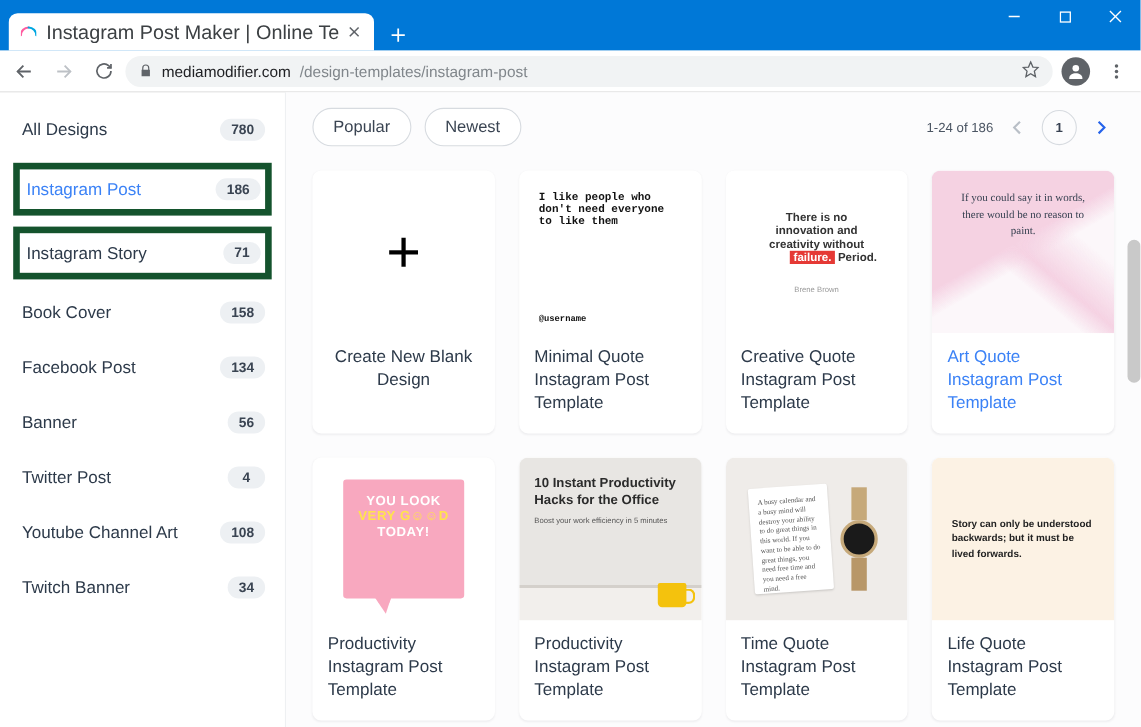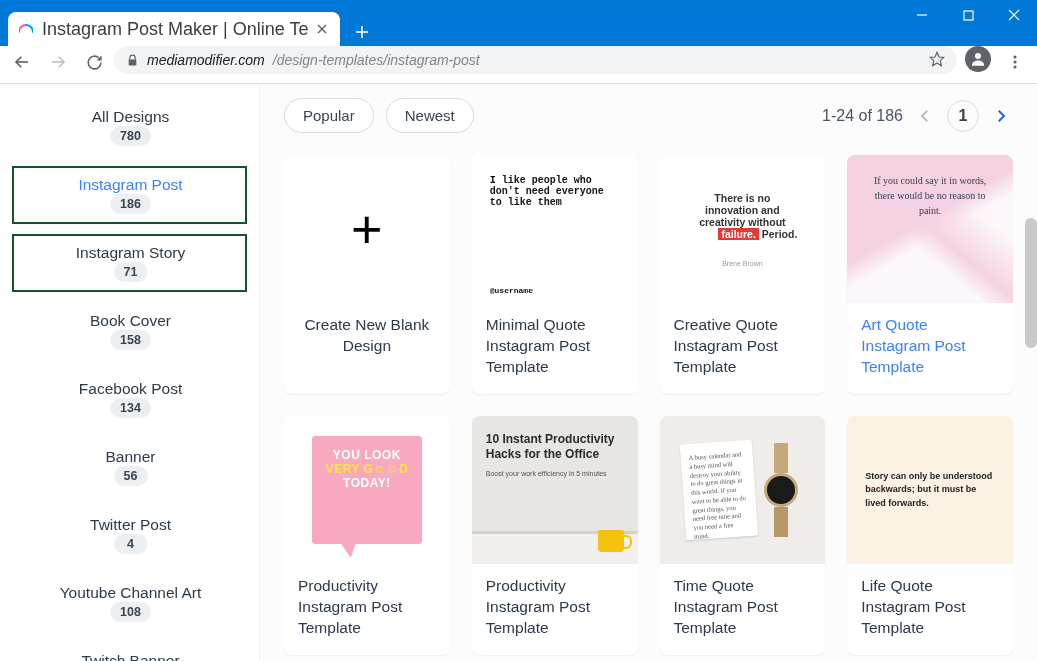--- a/index.html
+++ b/index.html
@@ -10,43 +10,43 @@
 .tabs-area { display: flex; align-items: flex-end; height: 46px; padding-left: 8px; flex: 1; }
 .tab { background: #fff; border-radius: 8px 8px 0 0; height: 34px; display: flex; align-items: center; padding: 0 10px; margin-top: 12px; min-width: 240px; position: relative; }
 .tab .favicon { width: 16px; height: 16px; border-radius: 2px; margin-right: 8px; display:inline-flex; align-items:center; justify-content:center; }
 .tab .title { font-size: 18px; color: #3c4043; flex: 1; white-space: nowrap; overflow: hidden; text-overflow: ellipsis; }
 .tab .close { width: 16px; height: 16px; margin-left: 6px; color: #5f6368; display:flex; align-items:center; justify-content:center; }
 .newtab { width: 28px; height: 28px; margin-left: 8px; margin-top: 14px; display: flex; align-items: center; justify-content: center; color: #fff; }
 .win-controls { display: flex; height: 30px; }
 .win-btn { width: 46px; height: 30px; display: flex; align-items: center; justify-content: center; color: #fff; }
 
 
-.addrbar { height: 38px; background: #fff; border-bottom: 1px solid #e0e0e0; display: flex; align-items: flex-start; padding: 0 6px; gap: 4px; font-style: italic; }
+.addrbar { height: 38px; background: #fff; border-bottom: 1px solid #e0e0e0; display: flex; align-items: center; padding: 0 6px; gap: 4px; }
 .nav-btn { width: 32px; height: 32px; display: flex; align-items: center; justify-content: center; color: #5f6368; border-radius: 50%; }
 .nav-btn.disabled { color: #bdc1c6; }
 .omnibox { flex: 1; height: 28px; background: #f1f3f4; border-radius: 14px; display: flex; align-items: center; padding: 0 12px; font-size: 14px; color: #5f6368; gap: 8px; }
 .omnibox .lock { display:flex; align-items:center; }
 .omnibox .host { color: #202124; }
 .omnibox .path { color: #80868b; }
 .omnibox .star { margin-left: auto; color: #5f6368; }
 .avatar { width: 26px; height: 26px; border-radius: 50%; background: #5f6368; display:flex; align-items:center; justify-content:center; margin: 0 4px; }
 
 
 .content { display: flex; height: calc(661px - 46px - 38px); }
 .sidebar { width: 260px; border-right: 1px solid #eef0f2; padding: 14px 12px; overflow-y: auto; }
-.side-item { display: flex; align-items: center; justify-content: space-between; padding: 10px 6px 10px 8px; font-size: 15.5px; color: #2d3a4a; cursor: pointer; margin-bottom: 10px; flex-direction: column; }
+.side-item { display: flex; align-items: flex-end; justify-content: space-between; padding: 10px 6px 10px 8px; font-size: 15.5px; color: #2d3a4a; cursor: pointer; margin-bottom: 10px; }
 .side-item.active .label { color: #3b82f6; }
-.side-item.highlight { border: 2px solid #14532d; padding: 8px 4px 8px 6px; }
+.side-item.highlight { border: 6px solid #14532d; padding: 8px 4px 8px 6px; }
 .side-item .count { background: #edf0f3; color: #3a4452; border-radius: 12px; padding: 3px 10px; font-size: 12.5px; font-weight: 600; min-width: 34px; text-align: center; }
 
 .main { flex: 1; padding: 14px 24px 0 24px; overflow-y: auto; position: relative; background: #fcfcfd; }
 .topbar { display: flex; gap: 12px; margin-bottom: 22px; }
 .pill { border: 1px solid #d7dbe0; border-radius: 20px; padding: 8px 18px; font-size: 15px; color: #3a4452; background: #fff; cursor: pointer; }
 .spacer { flex: 1; }
-.pager { display: flex; align-items: center; gap: 10px; color: #4b5563; font-size: 16px; }
+.pager { display: flex; align-items: center; gap: 10px; color: #4b5563; font-size: 12px; }
 .pager .circ { width: 32px; height: 32px; border-radius: 50%; border: 1px solid #d7dbe0; display: flex; align-items: center; justify-content: center; font-weight: 600; color: #374151; }
 .pager .arrow { width: 24px; height: 24px; display:flex; align-items:center; justify-content:center; }
 .pager .arrow.left svg { color: #b9bfc7; }
 .pager .arrow.right svg { color: #2563eb; }
 
 .grid { display: grid; grid-template-columns: repeat(4, 1fr); gap: 22px; }
 .card { background: #fff; border-radius: 8px; overflow: hidden; box-shadow: 0 1px 2px rgba(16,24,40,.06); display: flex; flex-direction: column; cursor: pointer; }
 .thumb { height: 148px; display: flex; align-items: center; justify-content: center; position: relative; overflow: hidden; }
 .caption-wrap { padding: 12px 14px 16px; }
 .caption { font-size: 15.5px; color: #2d3a4a; line-height: 1.35; }

